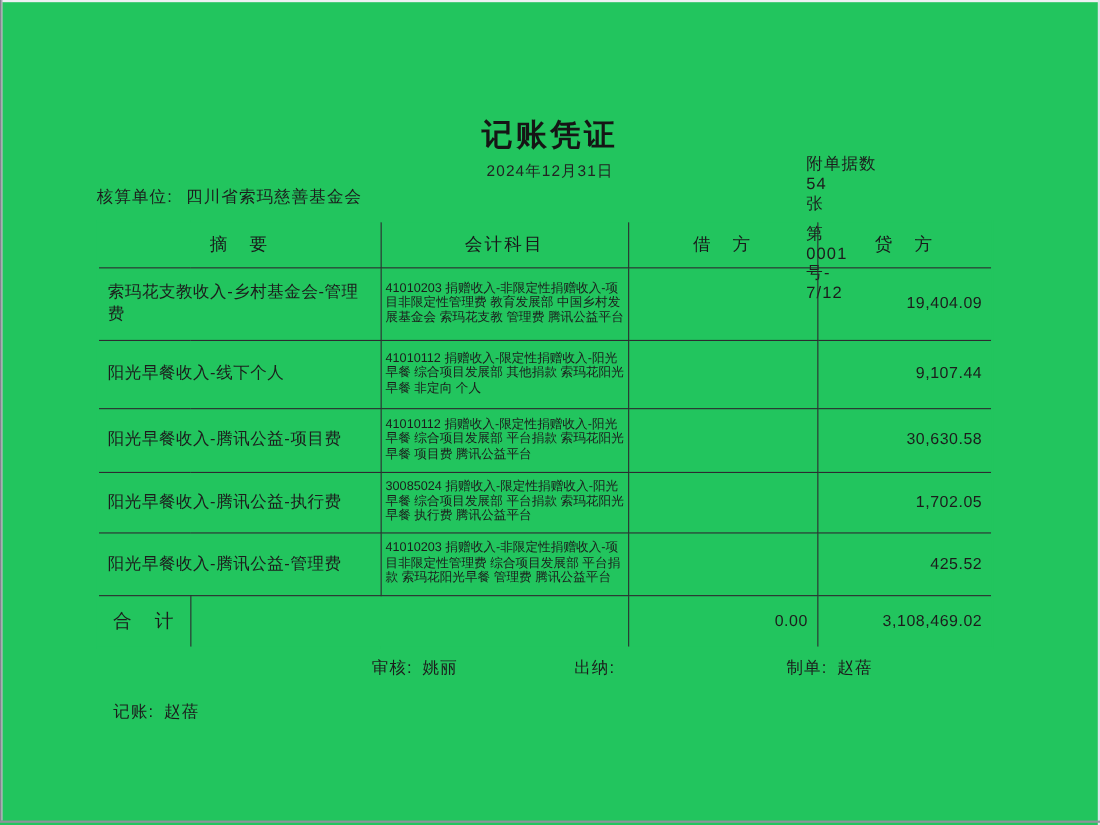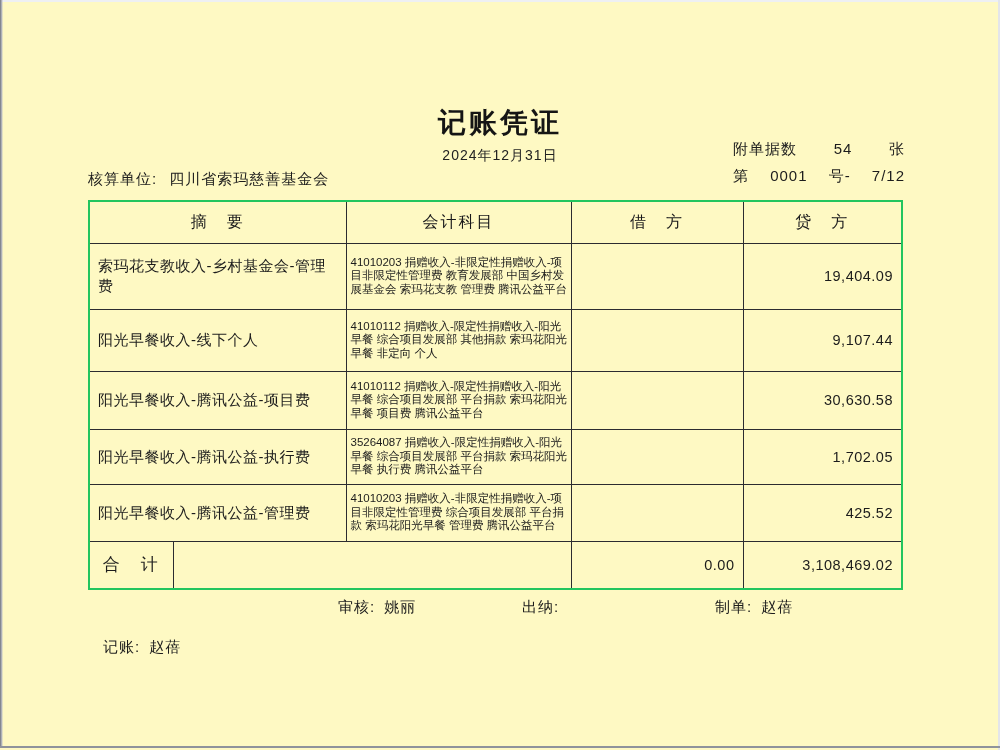--- a/index.html
+++ b/index.html
@@ -5,21 +5,21 @@
   * { margin: 0; padding: 0; box-sizing: border-box; }
   html, body { background: #ffffff; }
   body {
     font-family: "Liberation Sans", "DejaVu Sans", sans-serif;
     color: #1e1e1e;
     width: 1000px; height: 750px;
     position: relative; overflow: hidden;
   }
   .page {
     position: absolute; inset: 0;
-    background: #fef9c3;
+    background: #22c55e;
   }
   
   .edge-left {
     position: absolute; left: 0; top: 0; bottom: 4px; width: 3px;
     background: linear-gradient(to right, #70737c, #b9bcc4 60%, transparent);
   }
   .edge-bottom {
     position: absolute; left: 0; right: 0; bottom: 2px; height: 2px;
     background: #8f939b;
   }
@@ -44,21 +44,21 @@
     font-size: 14px; letter-spacing: 1px;
     color: #222;
   }
 
   .meta {
     position: absolute; left: 733px; top: 140px; width: 172px;
     font-size: 15px; color: #1c1c1c;
   }
   .meta-line {
     display: flex; justify-content: space-between; align-items: baseline;
-    margin-bottom: 8px; letter-spacing: 1px;
+    margin-bottom: 8px; letter-spacing: 1px; flex-direction: column;
   }
 
   .unit-line {
     position: absolute; left: 88px; top: 170px;
     font-size: 15px; letter-spacing: 1px; color: #1c1c1c;
     display: flex; gap: 12px;
   }
 
   table.voucher {
     position: absolute; left: 88px; top: 200px;
@@ -172,21 +172,21 @@
       <td class="amount">9,107.44</td>
     </tr>
     <tr class="r3">
       <td colspan="2" class="summary">阳光早餐收入-腾讯公益-项目费</td>
       <td class="subject">41010112 捐赠收入-限定性捐赠收入-阳光早餐 综合项目发展部 平台捐款 索玛花阳光早餐 项目费 腾讯公益平台</td>
       <td class="amount"></td>
       <td class="amount">30,630.58</td>
     </tr>
     <tr class="r4">
       <td colspan="2" class="summary">阳光早餐收入-腾讯公益-执行费</td>
-      <td class="subject">35264087 捐赠收入-限定性捐赠收入-阳光早餐 综合项目发展部 平台捐款 索玛花阳光早餐 执行费 腾讯公益平台</td>
+      <td class="subject">30085024 捐赠收入-限定性捐赠收入-阳光早餐 综合项目发展部 平台捐款 索玛花阳光早餐 执行费 腾讯公益平台</td>
       <td class="amount"></td>
       <td class="amount">1,702.05</td>
     </tr>
     <tr class="r5">
       <td colspan="2" class="summary">阳光早餐收入-腾讯公益-管理费</td>
       <td class="subject">41010203 捐赠收入-非限定性捐赠收入-项目非限定性管理费 综合项目发展部 平台捐款 索玛花阳光早餐 管理费 腾讯公益平台</td>
       <td class="amount"></td>
       <td class="amount">425.52</td>
     </tr>
     <tr class="total">

